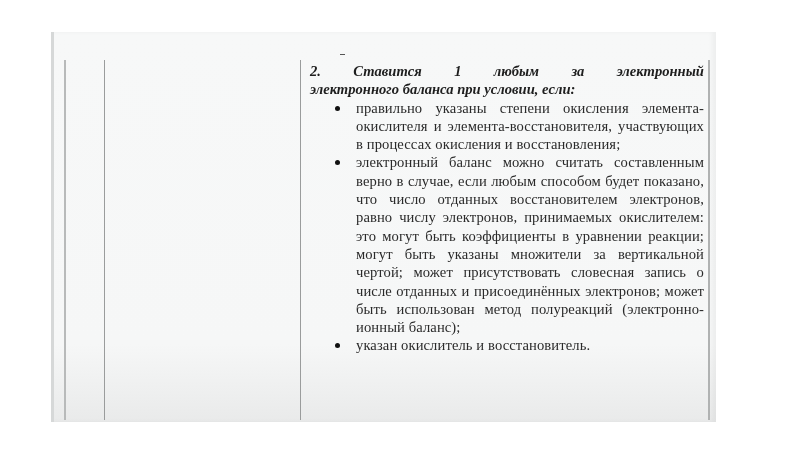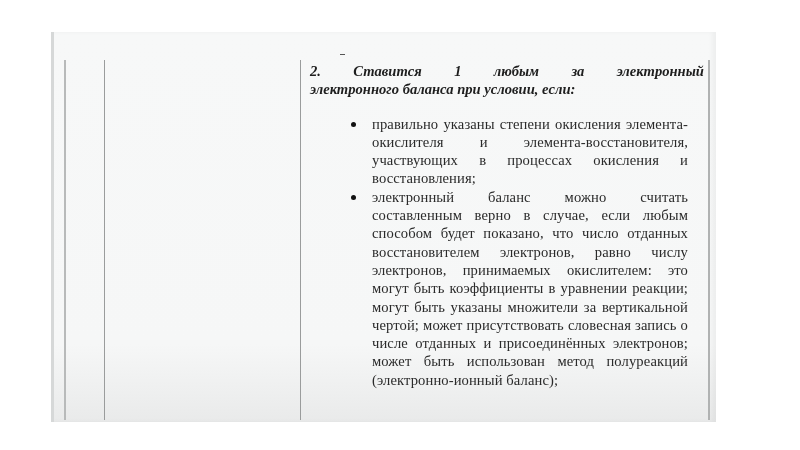--- a/index.html
+++ b/index.html
@@ -51,21 +51,21 @@
       text-align: justify;
       text-align-last: left;
       margin: 0;
     }
     .heading .line1 {
       display: flex;
       justify-content: space-between;
     }
     ul.criteria {
       list-style: none;
-      margin: 16px;
+      margin: 0;
       padding: 0;
     }
     ul.criteria li {
       position: relative;
       padding-left: 46px;
       text-align: justify;
       color: #2a2a2a;
       letter-spacing: 0.1px;
     }
     ul.criteria li .bullet {
@@ -104,15 +104,19 @@
 
     <ul class="criteria">
       <li>
         <span class="bullet"></span>
         <span>правильно указаны степени окисления элемента-окислителя и элемента-восстановителя, участвующих в процессах окисления и восстановления;</span>
       </li>
       <li>
         <span class="bullet"></span>
         <span>электронный баланс можно считать составленным верно в случае, если любым способом будет показано, что число отданных восстановителем электронов, равно числу электронов, принимаемых окислителем: это могут быть коэффициенты в уравнении реакции; могут быть указаны множители за вертикальной чертой; может присутствовать словесная запись о числе отданных и присоединённых электронов; может быть использован метод полуреакций (электронно-ионный баланс);</span>
       </li>
+      <li>
+        <span class="bullet"></span>
+        <span>указан окислитель и восстановитель.</span>
+      </li>
     </ul>
   </div>
 </div>
 
 </body></html>

